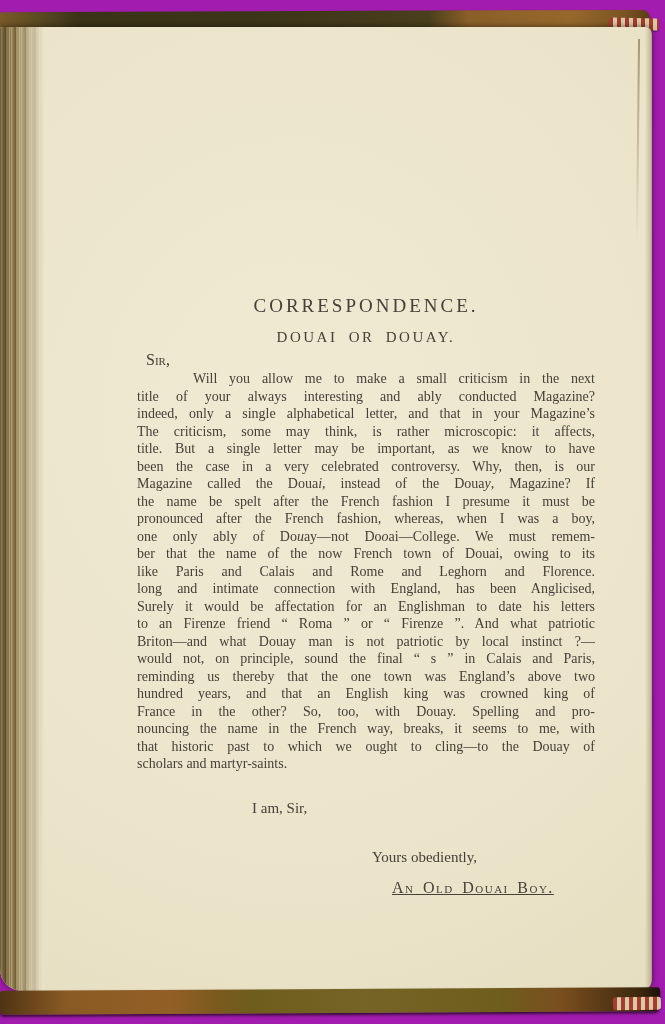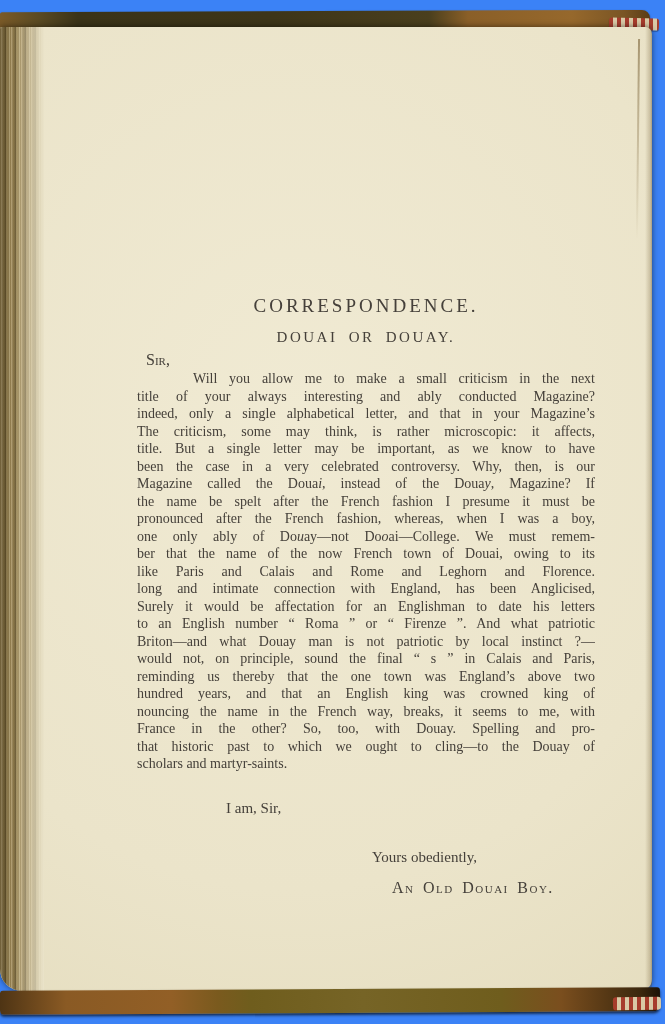--- a/index.html
+++ b/index.html
@@ -2,21 +2,21 @@
 <html><head>
 <meta charset="utf-8">
 <style>
   html, body {
     margin: 0; padding: 0;
     width: 665px; height: 1024px;
     background: #0c0a07;
     overflow: hidden;
     font-family: "Liberation Serif", "DejaVu Serif", serif;
   }
-  .scene { position: relative; width: 665px; height: 1024px; background: #3b82f6; }
+  .scene { position: relative; width: 665px; height: 1024px; background: #a21caf; }
 
   
   .cover-top {
     position: absolute; left: 0; top: 11px; width: 650px; height: 18px;
     background: linear-gradient(90deg,
       #7a5a28 0%, #5a4a22 6%, #3a3318 12%, #3d3519 42%, #4a3f1d 66%,
       #8a5f28 72%, #96682c 88%, #7a5524 96%, #5a3c16 100%);
     border-radius: 2px 8px 3px 2px;
     transform: rotate(-0.2deg);
     box-shadow: 0 1px 2px rgba(0,0,0,0.6);
@@ -103,25 +103,25 @@
   .body-lines { margin-top: 1px; font-size: 14px; }
   .body-lines .line {
     line-height: 17.5px; height: 17.5px;
     text-align: justify; text-align-last: justify;
     overflow: hidden;
   }
   .body-lines .line.indent { padding-left: 56px; }
   .body-lines .line.last { text-align: left; text-align-last: left; }
   .body-lines .it { font-style: italic; }
 
-  .closing-1 { margin-left: 89px; margin-top: 26px; font-size: 15px; line-height: 18px; }
+  .closing-1 { margin-left: 115px; margin-top: 26px; font-size: 15px; line-height: 18px; }
   .closing-2 { margin-left: 235px; margin-top: 31px; font-size: 15px; line-height: 18px; }
   .signature {
     margin-left: 255px; margin-top: 13px; font-size: 16px; line-height: 18px;
-    font-variant: small-caps; letter-spacing: 1.5px; word-spacing: 3px;
+    font-variant: small-caps; letter-spacing: 1.5px; word-spacing: 3px; text-decoration: underline;
   }
 </style>
 </head>
 <body>
 
 <div class="scene">
 
   <div class="cover-top"></div>
   <div class="headband-top"></div>
 
@@ -143,27 +143,27 @@
           <div class="line"><span>title. But a single letter may be important, as we know to have</span></div>
           <div class="line"><span>been the case in a very celebrated controversy. Why, then, is our</span></div>
           <div class="line"><span>Magazine called the Doua</span><span class="it">i</span><span>, instead of the Doua</span><span class="it">y</span><span>, Magazine? If</span></div>
           <div class="line"><span>the name be spelt after the French fashion I presume it must be</span></div>
           <div class="line"><span>pronounced after the French fashion, whereas, when I was a boy,</span></div>
           <div class="line"><span>one only ably of Do</span><span class="it">u</span><span>ay—not Do</span><span class="it">o</span><span>ai—College. We must remem-</span></div>
           <div class="line"><span>ber that the name of the now French town of Douai, owing to its</span></div>
           <div class="line"><span>like Paris and Calais and Rome and Leghorn and Florence.</span></div>
           <div class="line"><span>long and intimate connection with England, has been Anglicised,</span></div>
           <div class="line"><span>Surely it would be affectation for an Englishman to date his letters</span></div>
-          <div class="line"><span>to an English number “ Roma ” or “ Firenze ”. And what patriotic</span></div>
+          <div class="line"><span>to an Firenze friend “ Roma ” or “ Firenze ”. And what patriotic</span></div>
           <div class="line"><span>Briton—and what Douay man is not patriotic by local instinct ?—</span></div>
           <div class="line"><span>would not, on principle, sound the final “ s ” in Calais and Paris,</span></div>
           <div class="line"><span>reminding us thereby that the one town was England’s above two</span></div>
           <div class="line"><span>hundred years, and that an English king was crowned king of</span></div>
+          <div class="line"><span>France in the other? So, too, with Douay. Spelling and pro-</span></div>
           <div class="line"><span>nouncing the name in the French way, breaks, it seems to me, with</span></div>
-          <div class="line"><span>France in the other? So, too, with Douay. Spelling and pro-</span></div>
           <div class="line"><span>that historic past to which we ought to cling—to the Douay of</span></div>
           <div class="line last"><span>scholars and martyr-saints.</span></div>
         </div>
 
       <div class="closing-1">I am, Sir,</div>
       <div class="closing-2">Yours obediently,</div>
       <div class="signature">An Old Douai Boy.</div>
     </div>
   </div>
 

